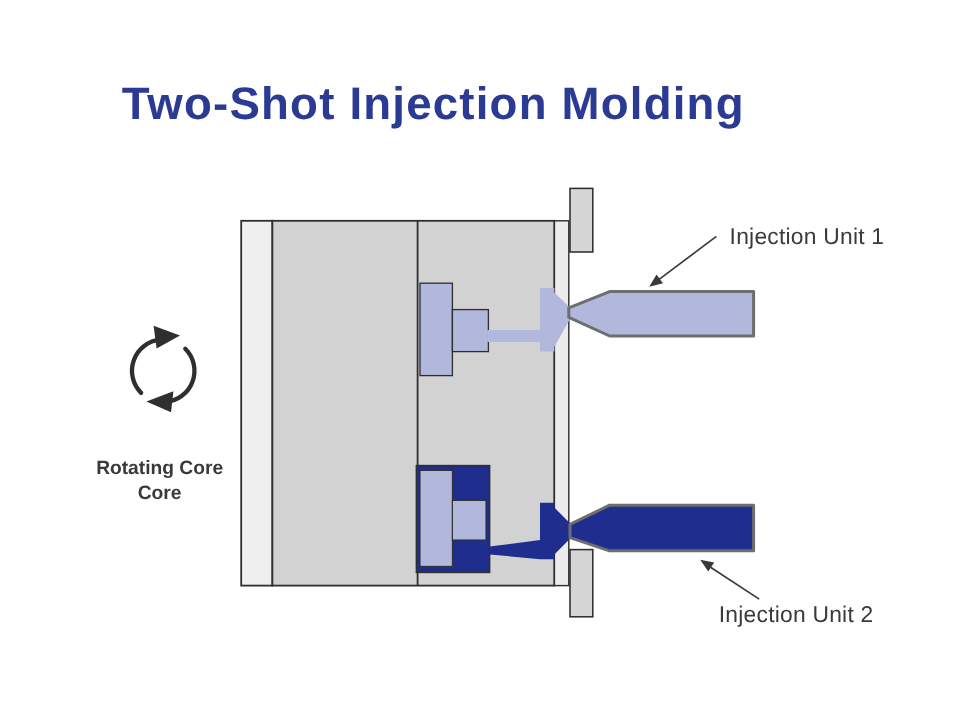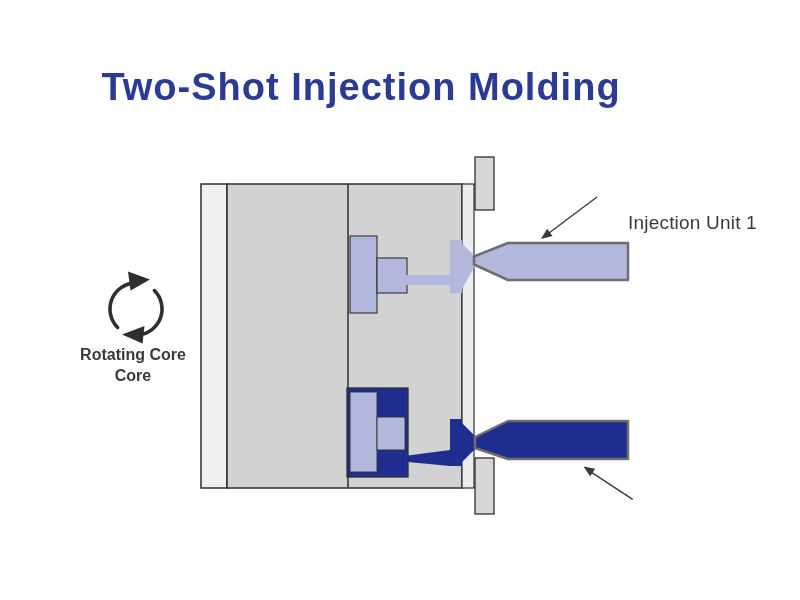--- a/index.html
+++ b/index.html
@@ -17,21 +17,21 @@
     text-align:center;
     font-size:38px; line-height:46px;
     font-weight:600; letter-spacing:1px;
     white-space:nowrap;
   }
   .callout-label {
     position:absolute;
     font-size:19px; font-weight:500; letter-spacing:0.2px;
     white-space:nowrap;
   }
-  .label-unit1 { left:628px; top:187px;margin-top:25px; }
+  .label-unit1 { left:608px; top:187px; }
   .label-unit2 { left:599px; top:502px; }
   .rotating-label {
     position:absolute; left:53px; top:344px; width:160px;
     text-align:center;
     font-size:16px; line-height:21px; font-weight:600;
   }
   .rotating-label span { display:block; }
 </style>
 </head>
 <body>
@@ -80,19 +80,20 @@
     <g>
       <line x1="632.7" y1="499.3" x2="591.5" y2="472.3" stroke-width="1.4" stroke="#3a3a3a"></line>
       <polygon points="583.5,466.5 595.2,468.7 590.2,476.3" fill="#3a3a3a"></polygon>
     </g>
   </svg>
 
   <div class="page-title" style="color: rgb(43, 58, 147);">Two-Shot Injection Molding</div>
 
   <div class="callout-label label-unit1" style="color: rgb(58, 58, 58);">Injection Unit 1</div>
 
+  <div class="callout-label label-unit2" style="color: rgb(58, 58, 58);">Injection Unit 2</div>
 
-  <div class="rotating-label" style="color: rgb(58, 58, 58);">
+  <div class="rotating-label" style="color: rgb(58, 58, 58); margin-top: 36px;">
     <span>Rotating Core</span>
     <span>Core</span>
   </div>
 
 </div>
 
 </body></html>

